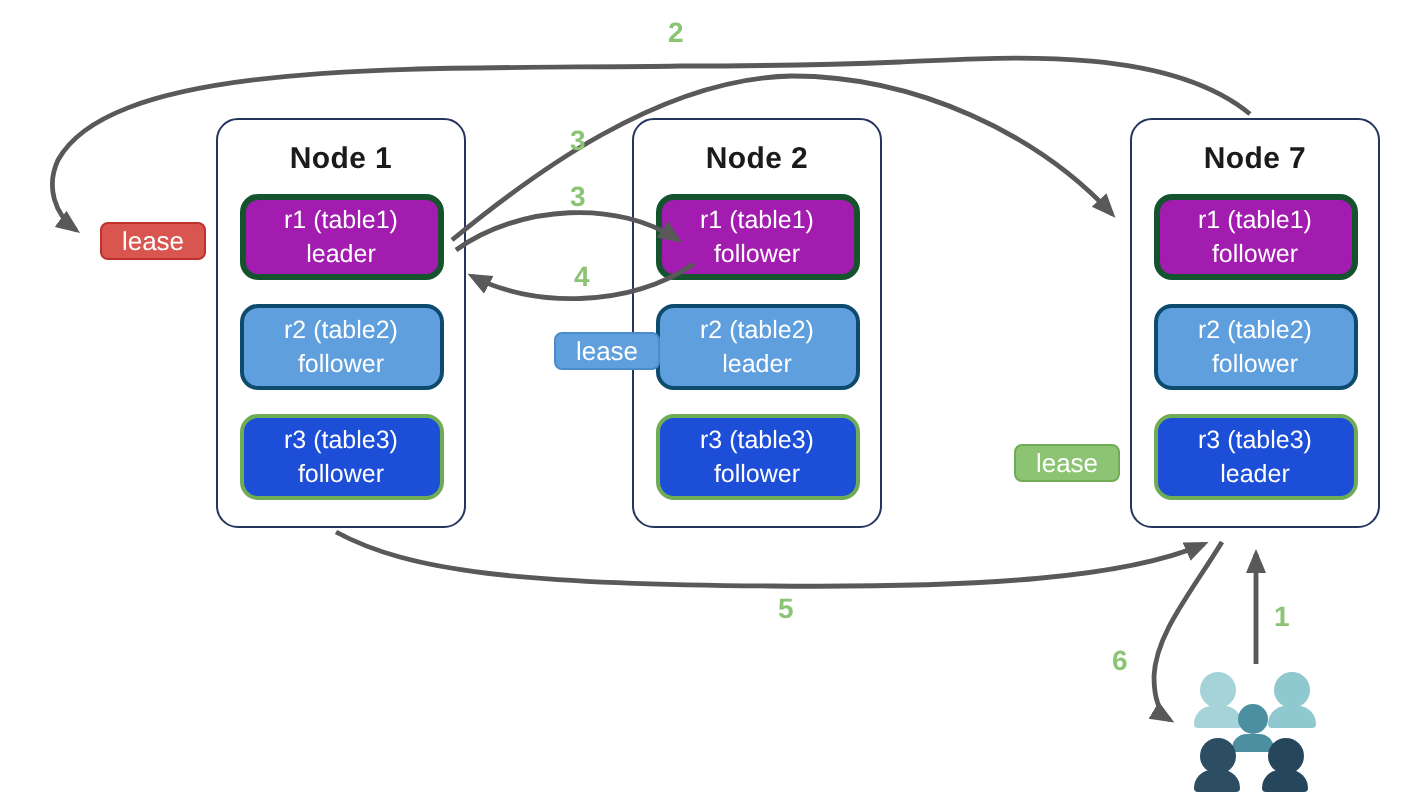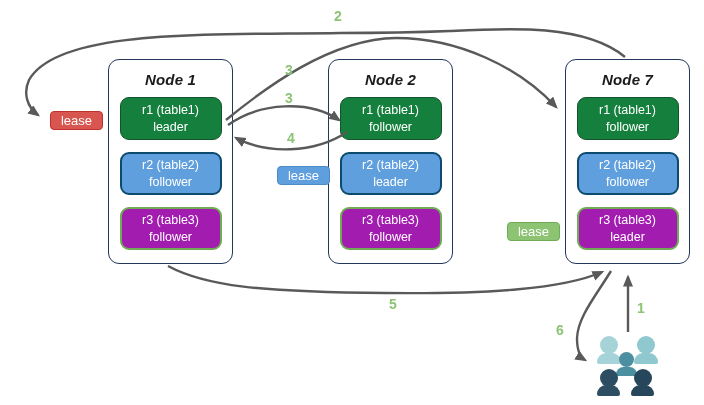--- a/index.html
+++ b/index.html
@@ -9,30 +9,29 @@
   }
   .arrows{position:absolute;left:0;top:0;width:704px;height:405px;z-index:4;pointer-events:none;}
   .node{
     position:absolute;top:59px;width:125px;height:205px;box-sizing:border-box;
     background:#ffffff;border:1.6px solid #24365C;border-radius:11px;z-index:2;
     display:flex;flex-direction:column;align-items:center;
   }
   .node-title{
     margin-top:11px;margin-bottom:9px;font-size:15px;font-weight:bold;color:#1b1b1b;
     letter-spacing:.2px;
-    font-style:italic;
   }
   .replica{
     width:102px;height:43px;box-sizing:border-box;border-radius:9px;margin-bottom:12px;
     display:flex;flex-direction:column;align-items:center;justify-content:center;
     color:#ffffff;font-size:12.5px;line-height:1.3;text-align:center;
   }
-  .replica[data-color="red"]{background:#15803d;border:1px solid #14532d;}
+  .replica[data-color="red"]{background:#a21caf;border:3px solid #14532d;}
   .replica[data-color="blue"]{background:#5F9FDE;border:2px solid #0c4a6e;}
-  .replica[data-color="green"]{background:#a21caf;border:2px solid #6FAC55;}
+  .replica[data-color="green"]{background:#1d4ed8;border:2px solid #6FAC55;}
   .lease{
     position:absolute;width:53px;height:19px;box-sizing:border-box;border-radius:4px;
     color:#ffffff;font-size:13px;display:flex;align-items:center;justify-content:center;
     z-index:3;
   }
   .lease[data-color="red"]{background:#D8564F;border:1.5px solid #BF312C;}
   .lease[data-color="blue"]{background:#5F9FDE;border:1.5px solid #4C8BC9;}
   .lease[data-color="green"]{background:#8CC474;border:1.5px solid #6FAC55;}
   .step{
     position:absolute;font-size:14px;font-weight:bold;color:#8CC475;z-index:5;
@@ -78,21 +77,21 @@
     <div class="replica" data-color="blue">
       <span>r2 (table2)</span>
       <span>follower</span>
     </div>
     <div class="replica" data-color="green">
       <span>r3 (table3)</span>
       <span>follower</span>
     </div>
   </div>
 
-  <div class="node" style="left:328px">
+  <div class="node" style="left:316px">
     <div class="node-title">Node 2</div>
     <div class="replica" data-color="red">
       <span>r1 (table1)</span>
       <span>follower</span>
     </div>
     <div class="replica" data-color="blue">
       <span>r2 (table2)</span>
       <span>leader</span>
     </div>
     <div class="replica" data-color="green">

